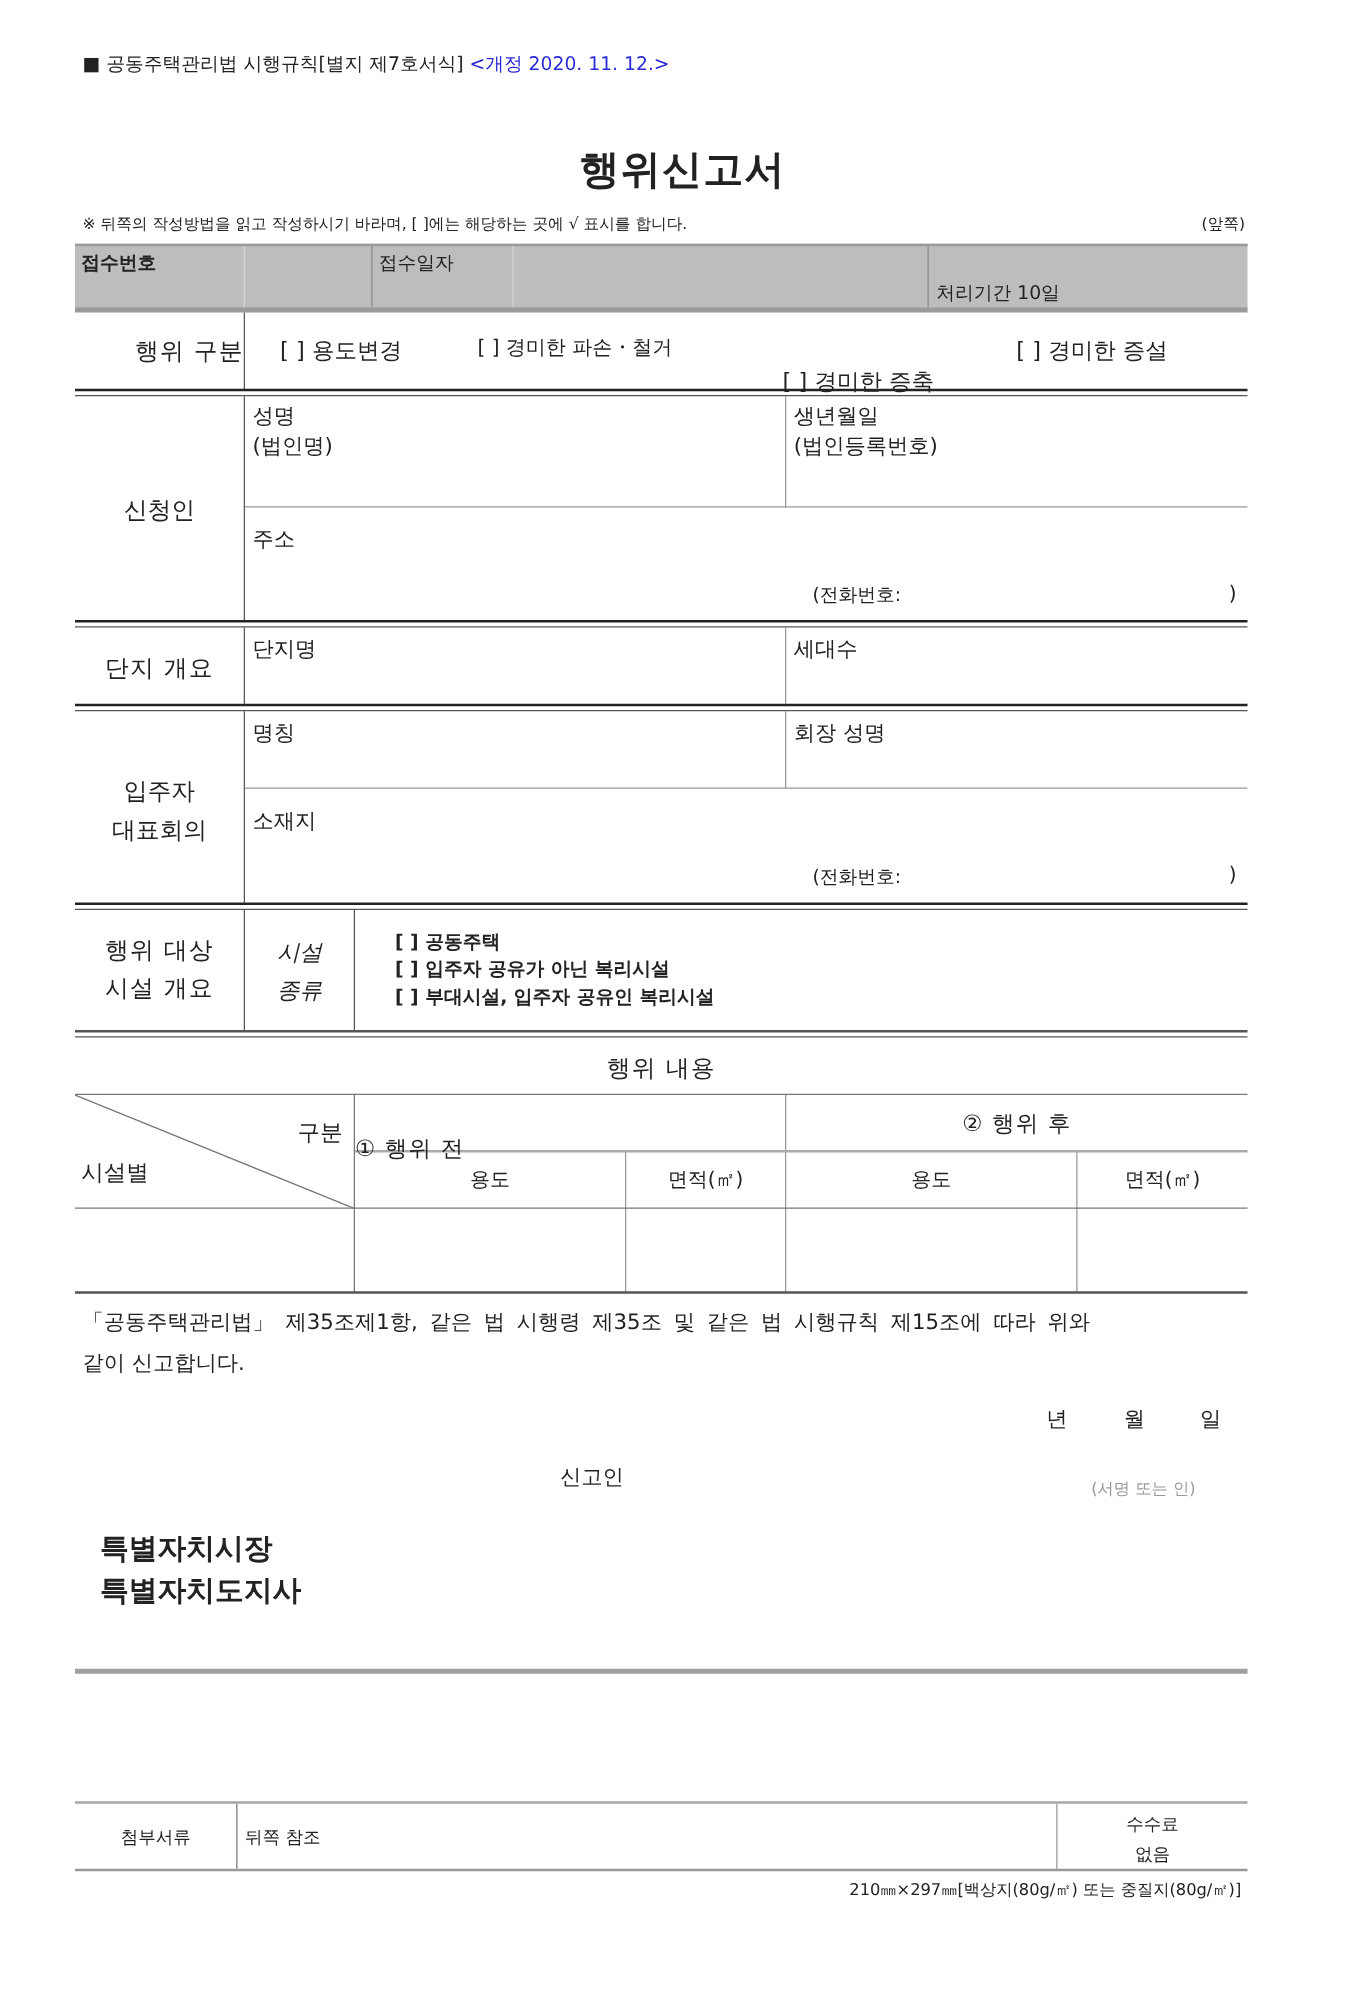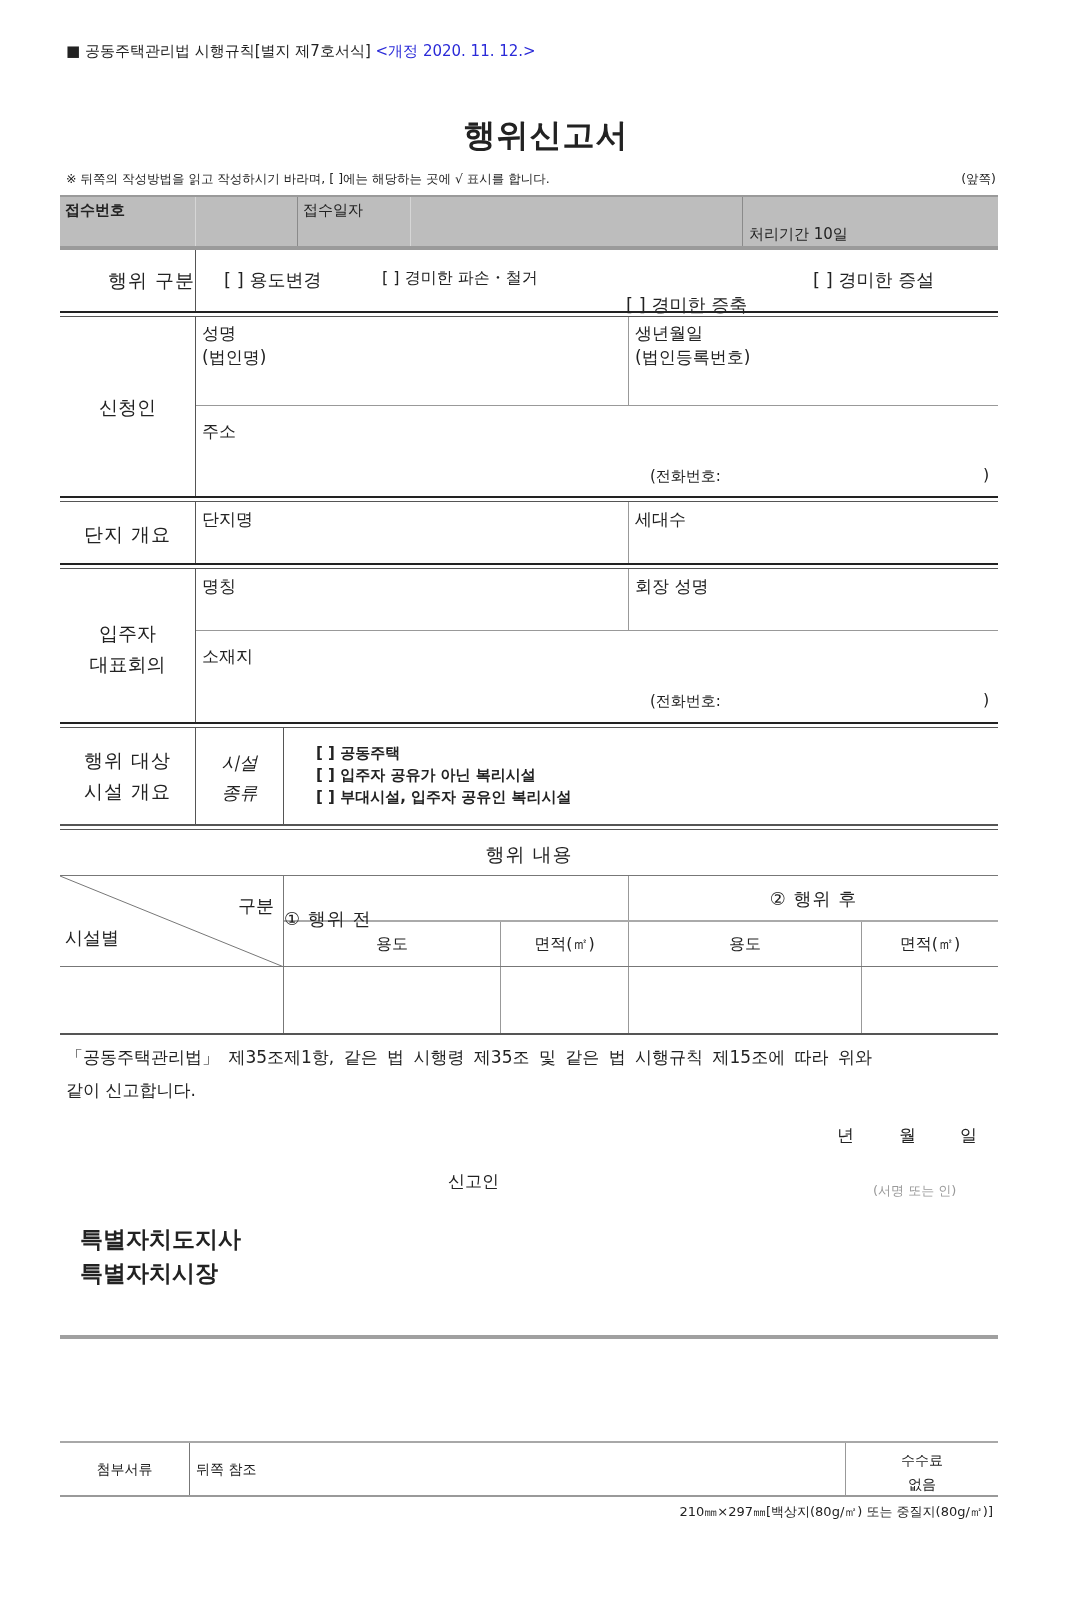--- a/index.html
+++ b/index.html
@@ -180,22 +180,22 @@
 
 <div class="abs t" style="left:837px; top:1124px; font-size:17px;">년</div>
 <div class="abs t" style="left:899px; top:1124px; font-size:17px;">월</div>
 <div class="abs t" style="left:960px; top:1124px; font-size:17px;">일</div>
 
 <div class="abs t" style="left:448px; top:1170px; font-size:17px;">신고인</div>
 <div class="abs" style="left:520px; top:1168px; width:340px; height:26px;"></div>
 <div class="abs t" style="left:873px; top:1182px; font-size:13px; color:#999;">(서명 또는 인)</div>
 
 <div class="abs t" style="left:80px; top:1222px; font-size:23px; font-weight:bold; line-height:34px;">
+  <div>특별자치시장</div>
   <div>특별자치도지사</div>
-  <div>특별자치시장</div>
 </div>
 
 <div class="hline" style="top:1335px; height:4px; background:#a0a0a0;"></div>
 
 <div class="hline" style="top:1441px; height:2px; background:#a8a8a8;"></div>
 <div class="vline" style="left:189px; top:1443px; height:52px; border-left:1px solid #777;"></div>
 <div class="vline" style="left:845px; top:1443px; height:52px; border-left:1px solid #999;"></div>
 <div class="abs t" style="left:60px; width:129px; top:1461px; text-align:center; font-size:14px;">첨부서류</div>
 <div class="abs t" style="left:196px; top:1461px; font-size:14px;">뒤쪽 참조</div>
 <div class="abs t" style="left:846px; width:152px; top:1448px; text-align:center; font-size:14px; line-height:24px;">

